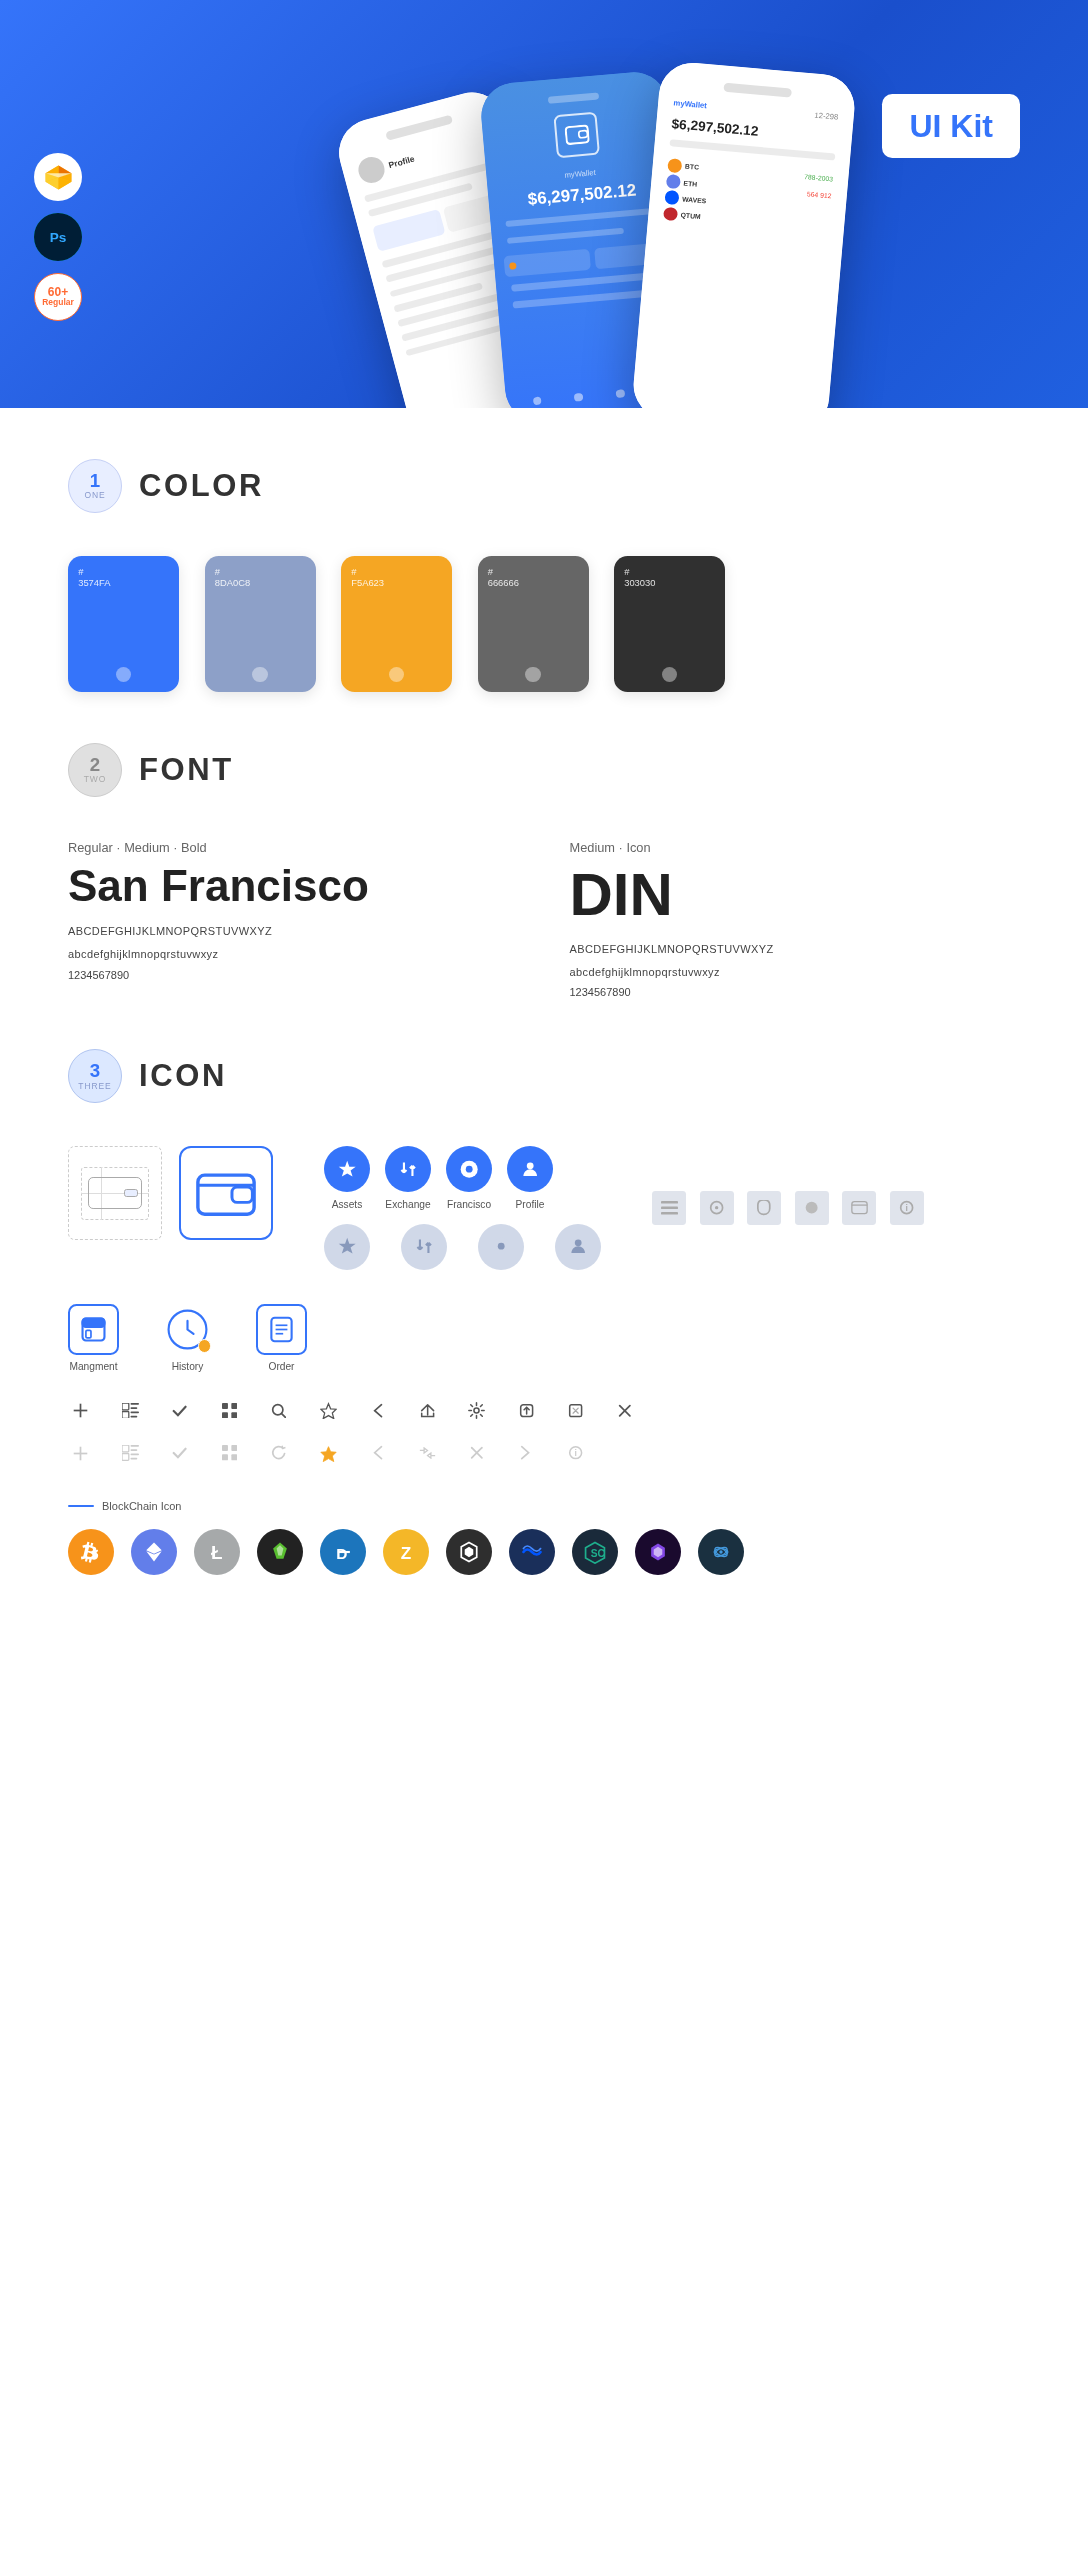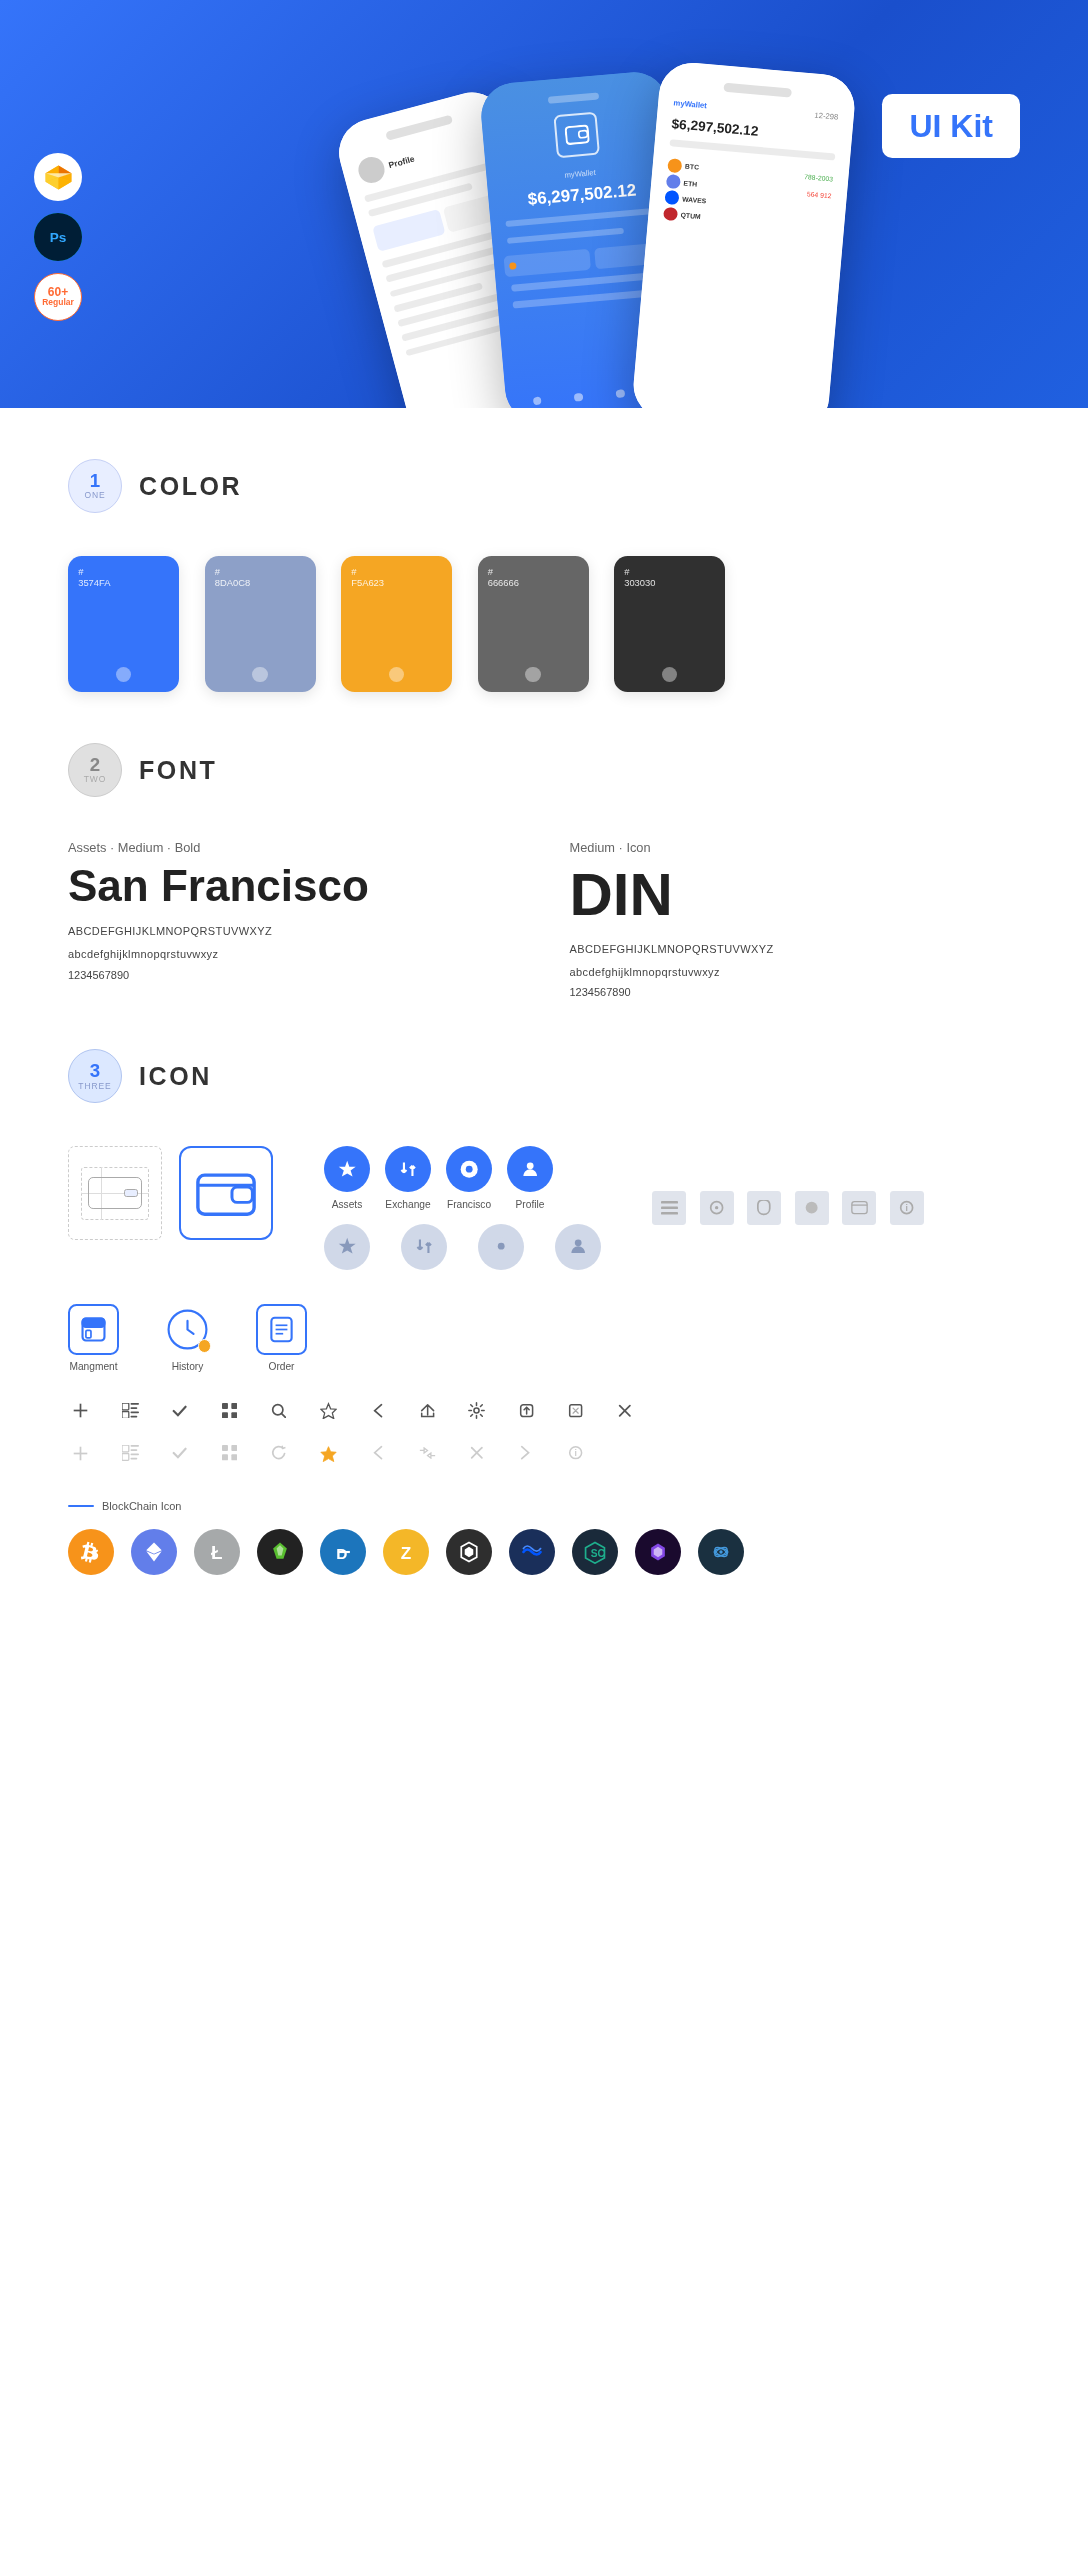--- a/index.html
+++ b/index.html
@@ -172,21 +172,21 @@
     .section-num-large-2 { color: #888; }
     .section-num-large-3 { color: #3574FA; }
     .section-num-small {
       font-size: 8.5px;
       font-weight: 500;
       color: #8899cc;
       letter-spacing: 0.9px;
       text-transform: uppercase;
     }
     .section-title {
-      font-size: 25px;
+      font-size: 31px;
       font-weight: 700;
       color: #333;
       letter-spacing: 2.6px;
     }
 
     
     .color-swatches {
       display: flex;
       gap: 25.5px;
       flex-wrap: wrap;
@@ -528,21 +528,21 @@
       <div class="section-number-circle section-number-2">
         <span class="section-num-large section-num-large-2">2</span>
         <span class="section-num-small" style="color:#aaa;">TWO</span>
       </div>
       <h2 class="section-title">FONT</h2>
     </div>
 
     <div class="font-grid">
 
       <div class="font-block">
-        <div class="font-weights">Assets · Medium · Bold</div>
+        <div class="font-weights">Regular · Medium · Bold</div>
         <div class="font-name-sf">San Francisco</div>
         <div class="font-alphabet">ABCDEFGHIJKLMNOPQRSTUVWXYZ</div>
         <div class="font-alphabet" style="margin-top:3.4px;">abcdefghijklmnopqrstuvwxyz</div>
         <div class="font-numbers" style="margin-top:3.4px;">1234567890</div>
       </div>
 
       <div class="font-block">
         <div class="font-weights">Medium · Icon</div>
         <div class="font-name-din">DIN</div>
         <div class="font-alphabet">ABCDEFGHIJKLMNOPQRSTUVWXYZ</div>

